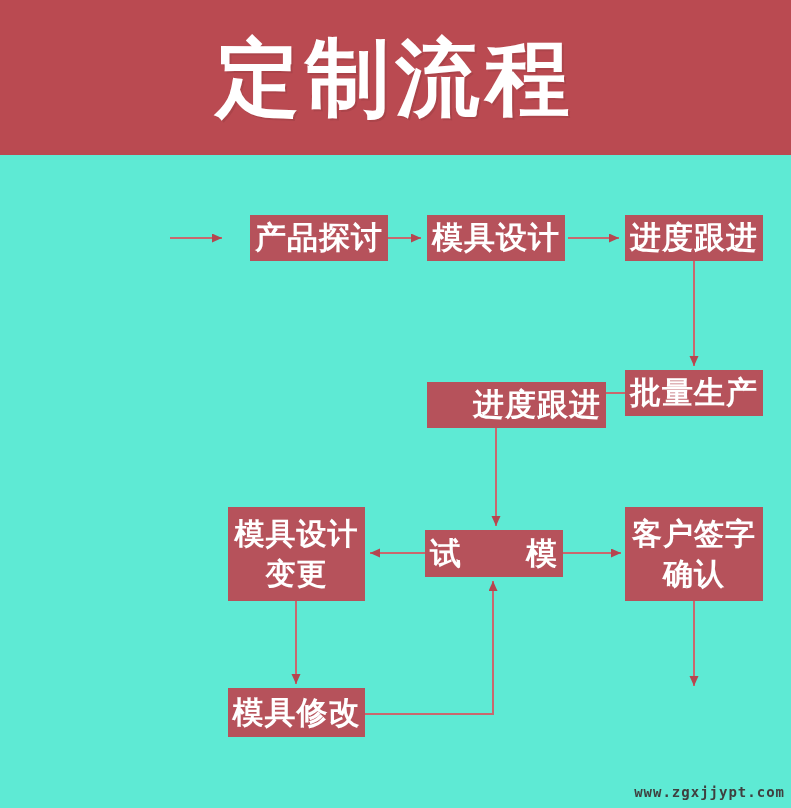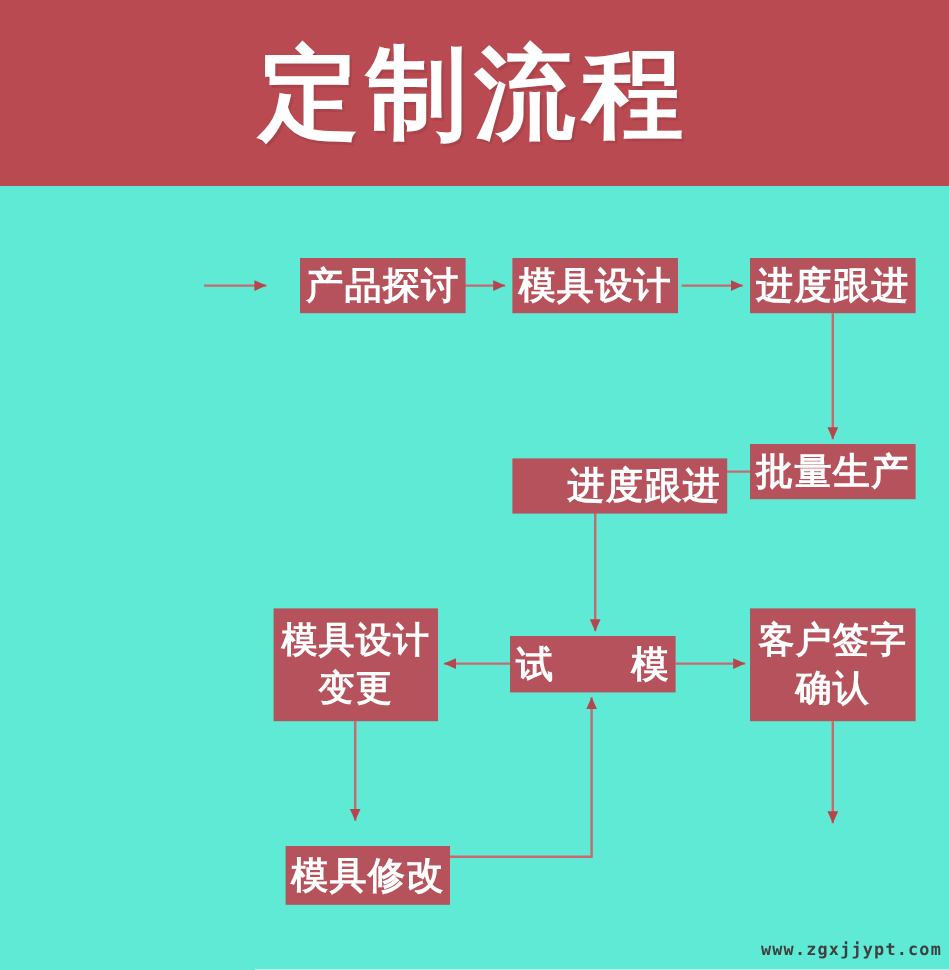--- a/index.html
+++ b/index.html
@@ -51,21 +51,21 @@
   .node.two-line { font-size: 30px; line-height: 40px; }
   .n1  { left: 30px;  top: 215px; width: 137px; height: 46px; }
   .n2  { left: 228px; top: 215px; width: 138px; height: 46px; margin-left: 22px; }
   .n3  { left: 427px; top: 215px; width: 138px; height: 46px; }
   .n4  { left: 625px; top: 215px; width: 138px; height: 46px; }
   .n5  { left: 625px; top: 370px; width: 138px; height: 46px; }
   .n6  { left: 427px; top: 382px; width: 138px; height: 46px; padding-left: 41px; }
   .n7  { left: 228px; top: 507px; width: 137px; height: 94px; }
   .n8  { left: 425px; top: 530px; width: 138px; height: 47px; }
   .n9  { left: 625px; top: 507px; width: 138px; height: 94px; }
-  .n10 { left: 238px; top: 688px; width: 137px; height: 49px; margin-top: 17px; }
+  .n10 { left: 228px; top: 688px; width: 137px; height: 49px; }
   .n11 { left: 627px; top: 690px; width: 136px; height: 46px; }
   .watermark {
     position: absolute;
     right: 6px;
     bottom: 8px;
     font-family: "DejaVu Sans Mono", monospace;
     font-size: 14px;
     font-weight: bold;
     letter-spacing: 1px;
     color: #3f3f3f;

